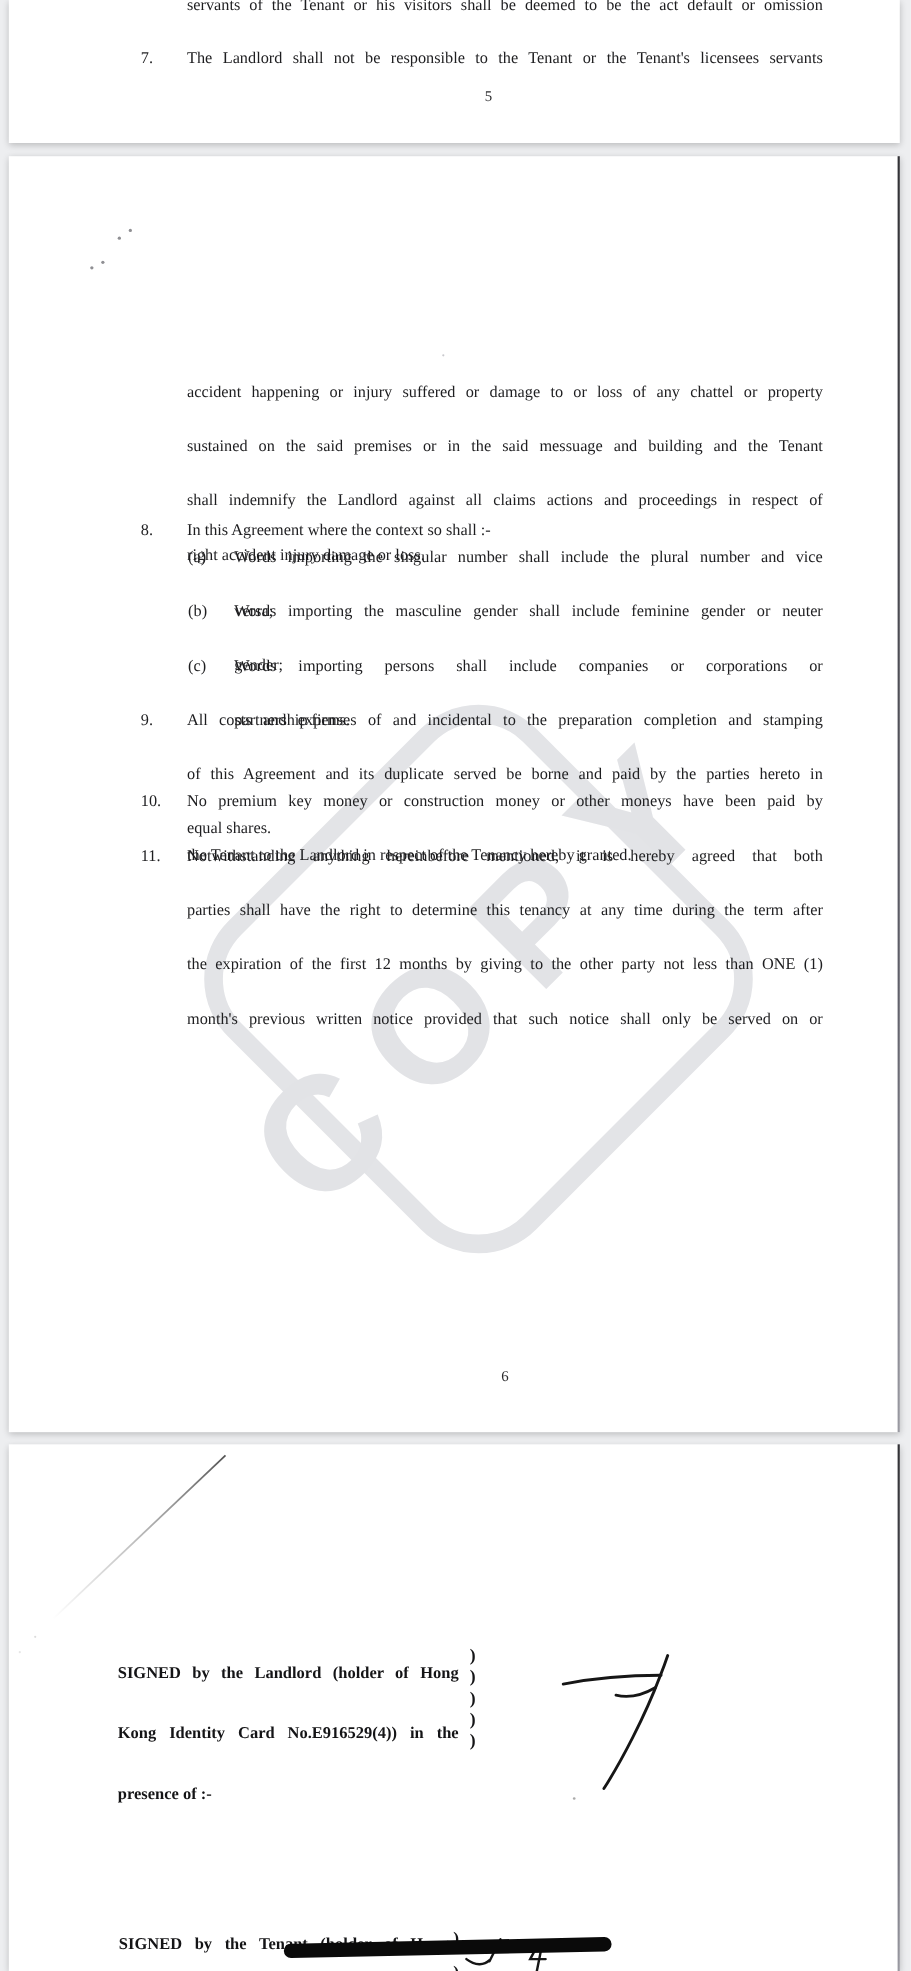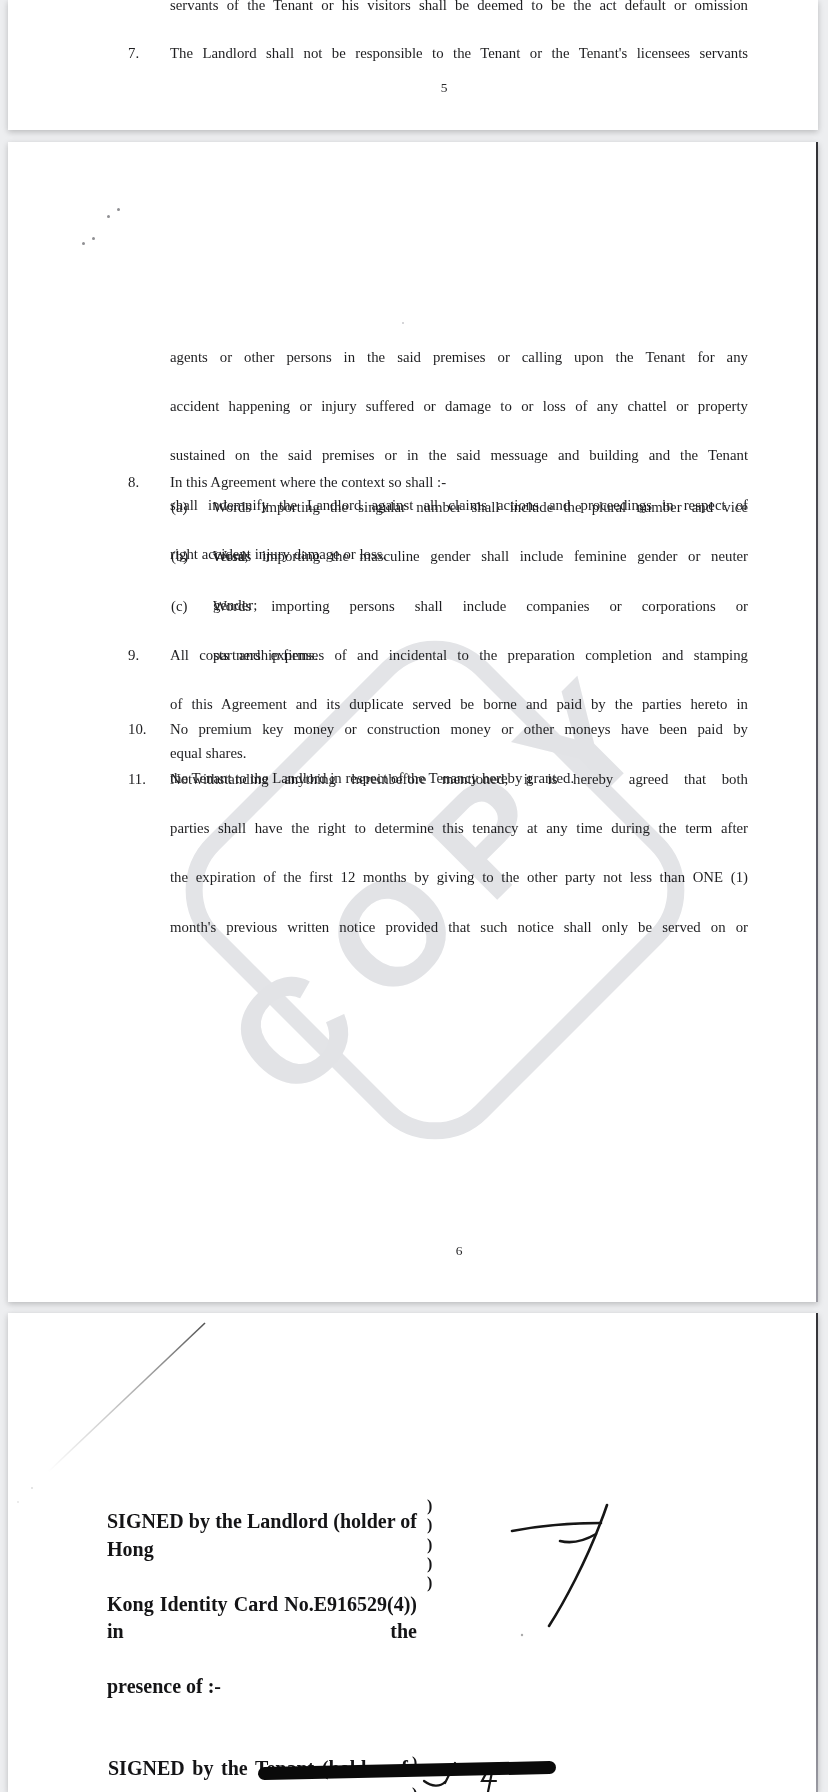--- a/index.html
+++ b/index.html
@@ -39,21 +39,21 @@
     transform:rotate(45deg);}
   .stamp-text{position:absolute;left:27px;top:673px;width:800px;height:150px;
     line-height:150px;text-align:center;transform:rotate(-45deg);
     font-family:"Liberation Sans",sans-serif;font-weight:700;
     font-size:148px;letter-spacing:30px;text-indent:30px;color:#e2e3e6;}
 
   .dot{position:absolute;width:3px;height:3px;border-radius:50%;background:#8f8f93}
   .speck{position:absolute;width:2px;height:2px;border-radius:50%;background:#c9c9cd}
 
   
-  .signed{position:absolute;font-weight:600;font-size:20px;color:#141416}
+  .signed{position:absolute;font-weight:600;font-size:15px;color:#141416}
   #landlord-block{left:99px;top:195px;width:310px;line-height:27.5px}
   #tenant-block{left:100px;top:440px;width:300px;line-height:31px}
   .bracket-col{position:absolute;left:419px;top:183px;font-size:16px;
     font-weight:600;line-height:19.3px;color:#141416}
   .bracket{display:block}
   .t-bracket{position:absolute;left:404px;font-size:16px;font-weight:600;color:#141416}
   #t-br1{top:441px}
   #t-br2{top:472px}
 
   .redaction-bar{position:absolute;left:250px;top:451px;width:298px;height:13px;
@@ -80,21 +80,20 @@
   <div class="stamp-text">COPY</div>
   <div class="edge"></div>
 
   <div class="dot" style="left:74px;top:100px"></div>
   <div class="dot" style="left:84px;top:95px"></div>
   <div class="dot" style="left:99px;top:73px"></div>
   <div class="dot" style="left:109px;top:66px"></div>
   <div class="speck" style="left:394px;top:180px"></div>
 
   <div class="block main" style="top:203px">
-    <div class="line j">agents or other persons in the said premises or calling upon the Tenant for any</div>
     <div class="line j">accident happening or injury suffered or damage to or loss of any chattel or property</div>
     <div class="line j">sustained on the said premises or in the said messuage and building and the Tenant</div>
     <div class="line j">shall indemnify the Landlord against all claims actions and proceedings in respect of</div>
     <div class="line">right accident injury damage or loss.</div>
   </div>
 
   <div class="block main" style="top:328px">
     <span class="num">8.</span>
     <div class="line">In this Agreement where the context so shall :-</div>
   </div>

